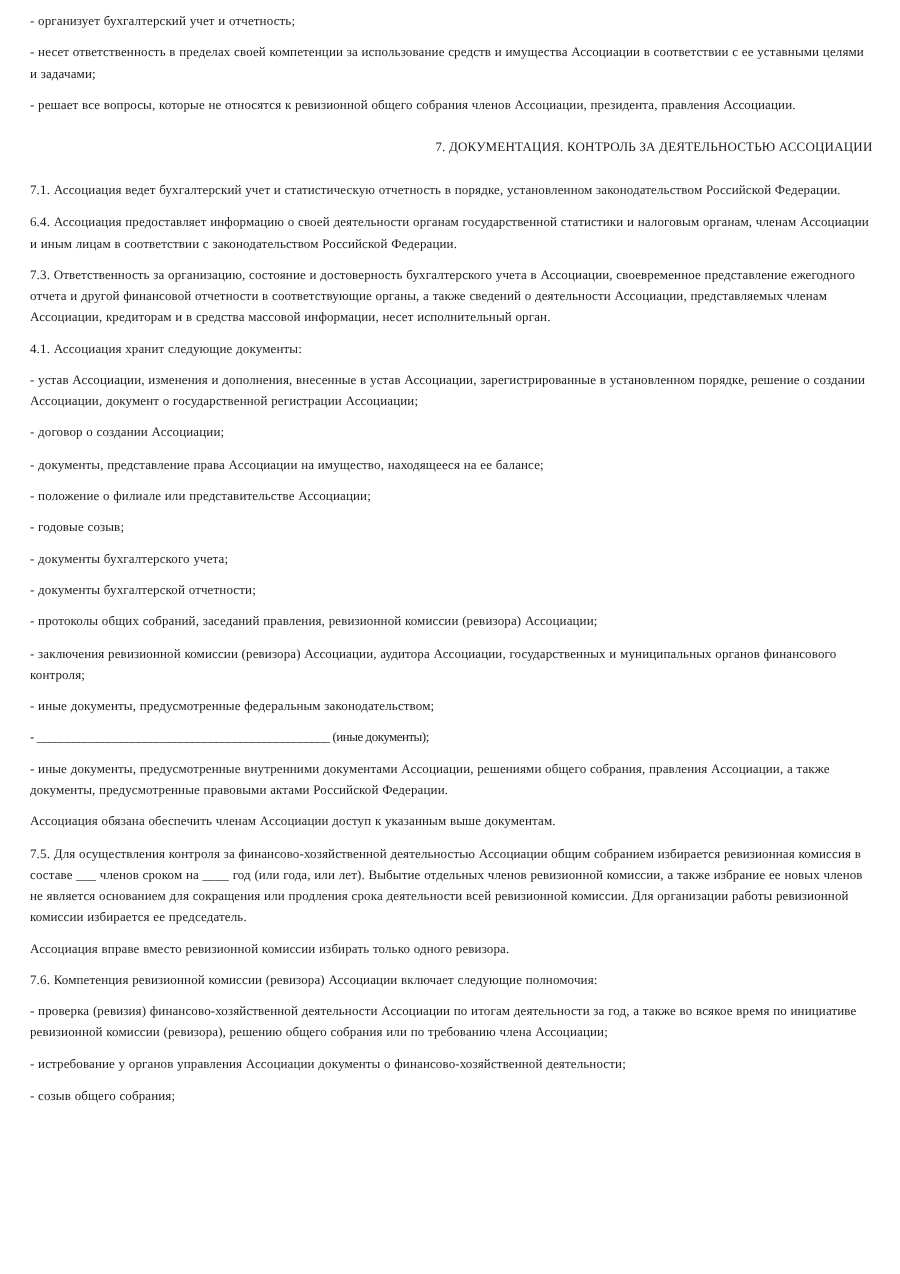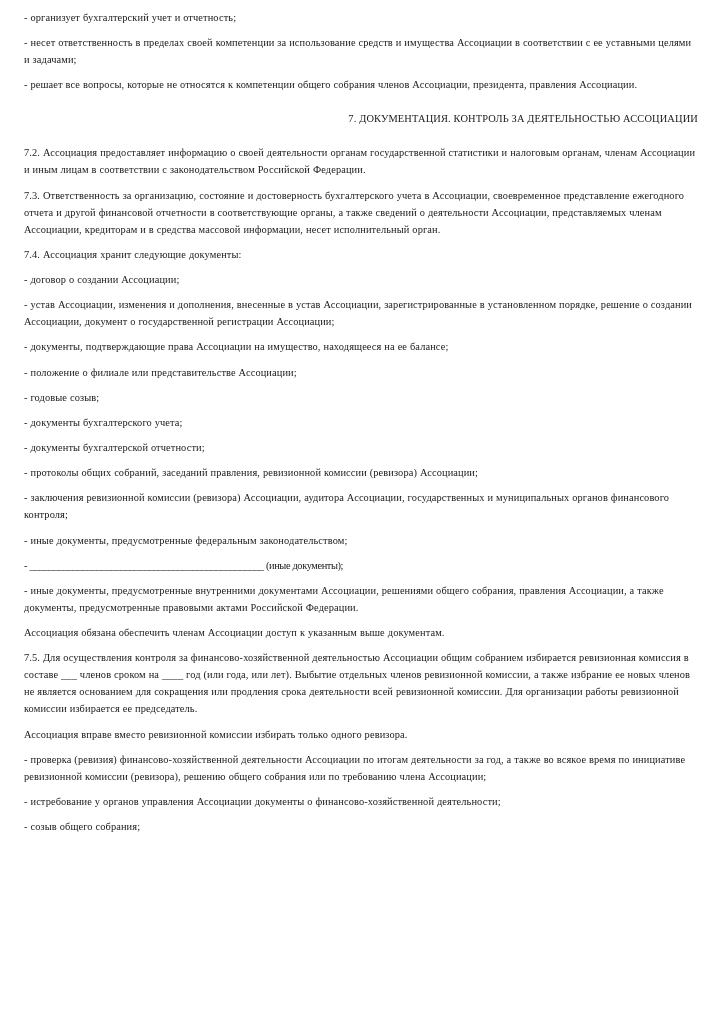--- a/index.html
+++ b/index.html
@@ -40,44 +40,46 @@
     letter-spacing: -0.04em;
   }
 </style>
 </head>
 <body>
 
 <div id="page">
 
   <p class="para">- организует бухгалтерский учет и отчетность;</p>
   <p class="para">- несет ответственность в пределах своей компетенции за использование средств и имущества Ассоциации в соответствии с ее уставными целями и задачами;</p>
-  <p class="para">- решает все вопросы, которые не относятся к компетенции общего собрания членов Ассоциации, президента, правления Ассоциации.</p>
+  <p class="para">- решает все вопросы, которые не относятся к ревизионной общего собрания членов Ассоциации, президента, правления Ассоциации.</p>
 
   <p class="section-heading">7. ДОКУМЕНТАЦИЯ. КОНТРОЛЬ ЗА ДЕЯТЕЛЬНОСТЬЮ АССОЦИАЦИИ</p>
 
-  <p class="para">7.2. Ассоциация предоставляет информацию о своей деятельности органам государственной статистики и налоговым органам, членам Ассоциации и иным лицам в соответствии с законодательством Российской Федерации.</p>
+  <p class="para">7.1. Ассоциация ведет бухгалтерский учет и статистическую отчетность в порядке, установленном законодательством Российской Федерации.</p>
+  <p class="para">6.4. Ассоциация предоставляет информацию о своей деятельности органам государственной статистики и налоговым органам, членам Ассоциации и иным лицам в соответствии с законодательством Российской Федерации.</p>
   <p class="para">7.3. Ответственность за организацию, состояние и достоверность бухгалтерского учета в Ассоциации, своевременное представление ежегодного отчета и другой финансовой отчетности в соответствующие органы, а также сведений о деятельности Ассоциации, представляемых членам Ассоциации, кредиторам и в средства массовой информации, несет исполнительный орган.</p>
-  <p class="para">7.4. Ассоциация хранит следующие документы:</p>
+  <p class="para">4.1. Ассоциация хранит следующие документы:</p>
 
+  <p class="para">- устав Ассоциации, изменения и дополнения, внесенные в устав Ассоциации, зарегистрированные в установленном порядке, решение о создании Ассоциации, документ о государственной регистрации Ассоциации;</p>
   <p class="para">- договор о создании Ассоциации;</p>
-  <p class="para">- устав Ассоциации, изменения и дополнения, внесенные в устав Ассоциации, зарегистрированные в установленном порядке, решение о создании Ассоциации, документ о государственной регистрации Ассоциации;</p>
-  <p class="para">- документы, подтверждающие права Ассоциации на имущество, находящееся на ее балансе;</p>
+  <p class="para">- документы, представление права Ассоциации на имущество, находящееся на ее балансе;</p>
   <p class="para">- положение о филиале или представительстве Ассоциации;</p>
   <p class="para">- годовые созыв;</p>
   <p class="para">- документы бухгалтерского учета;</p>
   <p class="para">- документы бухгалтерской отчетности;</p>
   <p class="para">- протоколы общих собраний, заседаний правления, ревизионной комиссии (ревизора) Ассоциации;</p>
   <p class="para">- заключения ревизионной комиссии (ревизора) Ассоциации, аудитора Ассоциации, государственных и муниципальных органов финансового контроля;</p>
   <p class="para">- иные документы, предусмотренные федеральным законодательством;</p>
   <p class="para blank-line">- _________________________________________________ (иные документы);</p>
   <p class="para">- иные документы, предусмотренные внутренними документами Ассоциации, решениями общего собрания, правления Ассоциации, а также документы, предусмотренные правовыми актами Российской Федерации.</p>
 
   <p class="para">Ассоциация обязана обеспечить членам Ассоциации доступ к указанным выше документам.</p>
 
   <p class="para">7.5. Для осуществления контроля за финансово-хозяйственной деятельностью Ассоциации общим собранием избирается ревизионная комиссия в составе ___ членов сроком на ____ год (или года, или лет). Выбытие отдельных членов ревизионной комиссии, а также избрание ее новых членов не является основанием для сокращения или продления срока деятельности всей ревизионной комиссии. Для организации работы ревизионной комиссии избирается ее председатель.</p>
   <p class="para">Ассоциация вправе вместо ревизионной комиссии избирать только одного ревизора.</p>
 
+  <p class="para">7.6. Компетенция ревизионной комиссии (ревизора) Ассоциации включает следующие полномочия:</p>
 
   <p class="para">- проверка (ревизия) финансово-хозяйственной деятельности Ассоциации по итогам деятельности за год, а также во всякое время по инициативе ревизионной комиссии (ревизора), решению общего собрания или по требованию члена Ассоциации;</p>
   <p class="para">- истребование у органов управления Ассоциации документы о финансово-хозяйственной деятельности;</p>
   <p class="para">- созыв общего собрания;</p>
 
 </div>
 
 </body></html>

